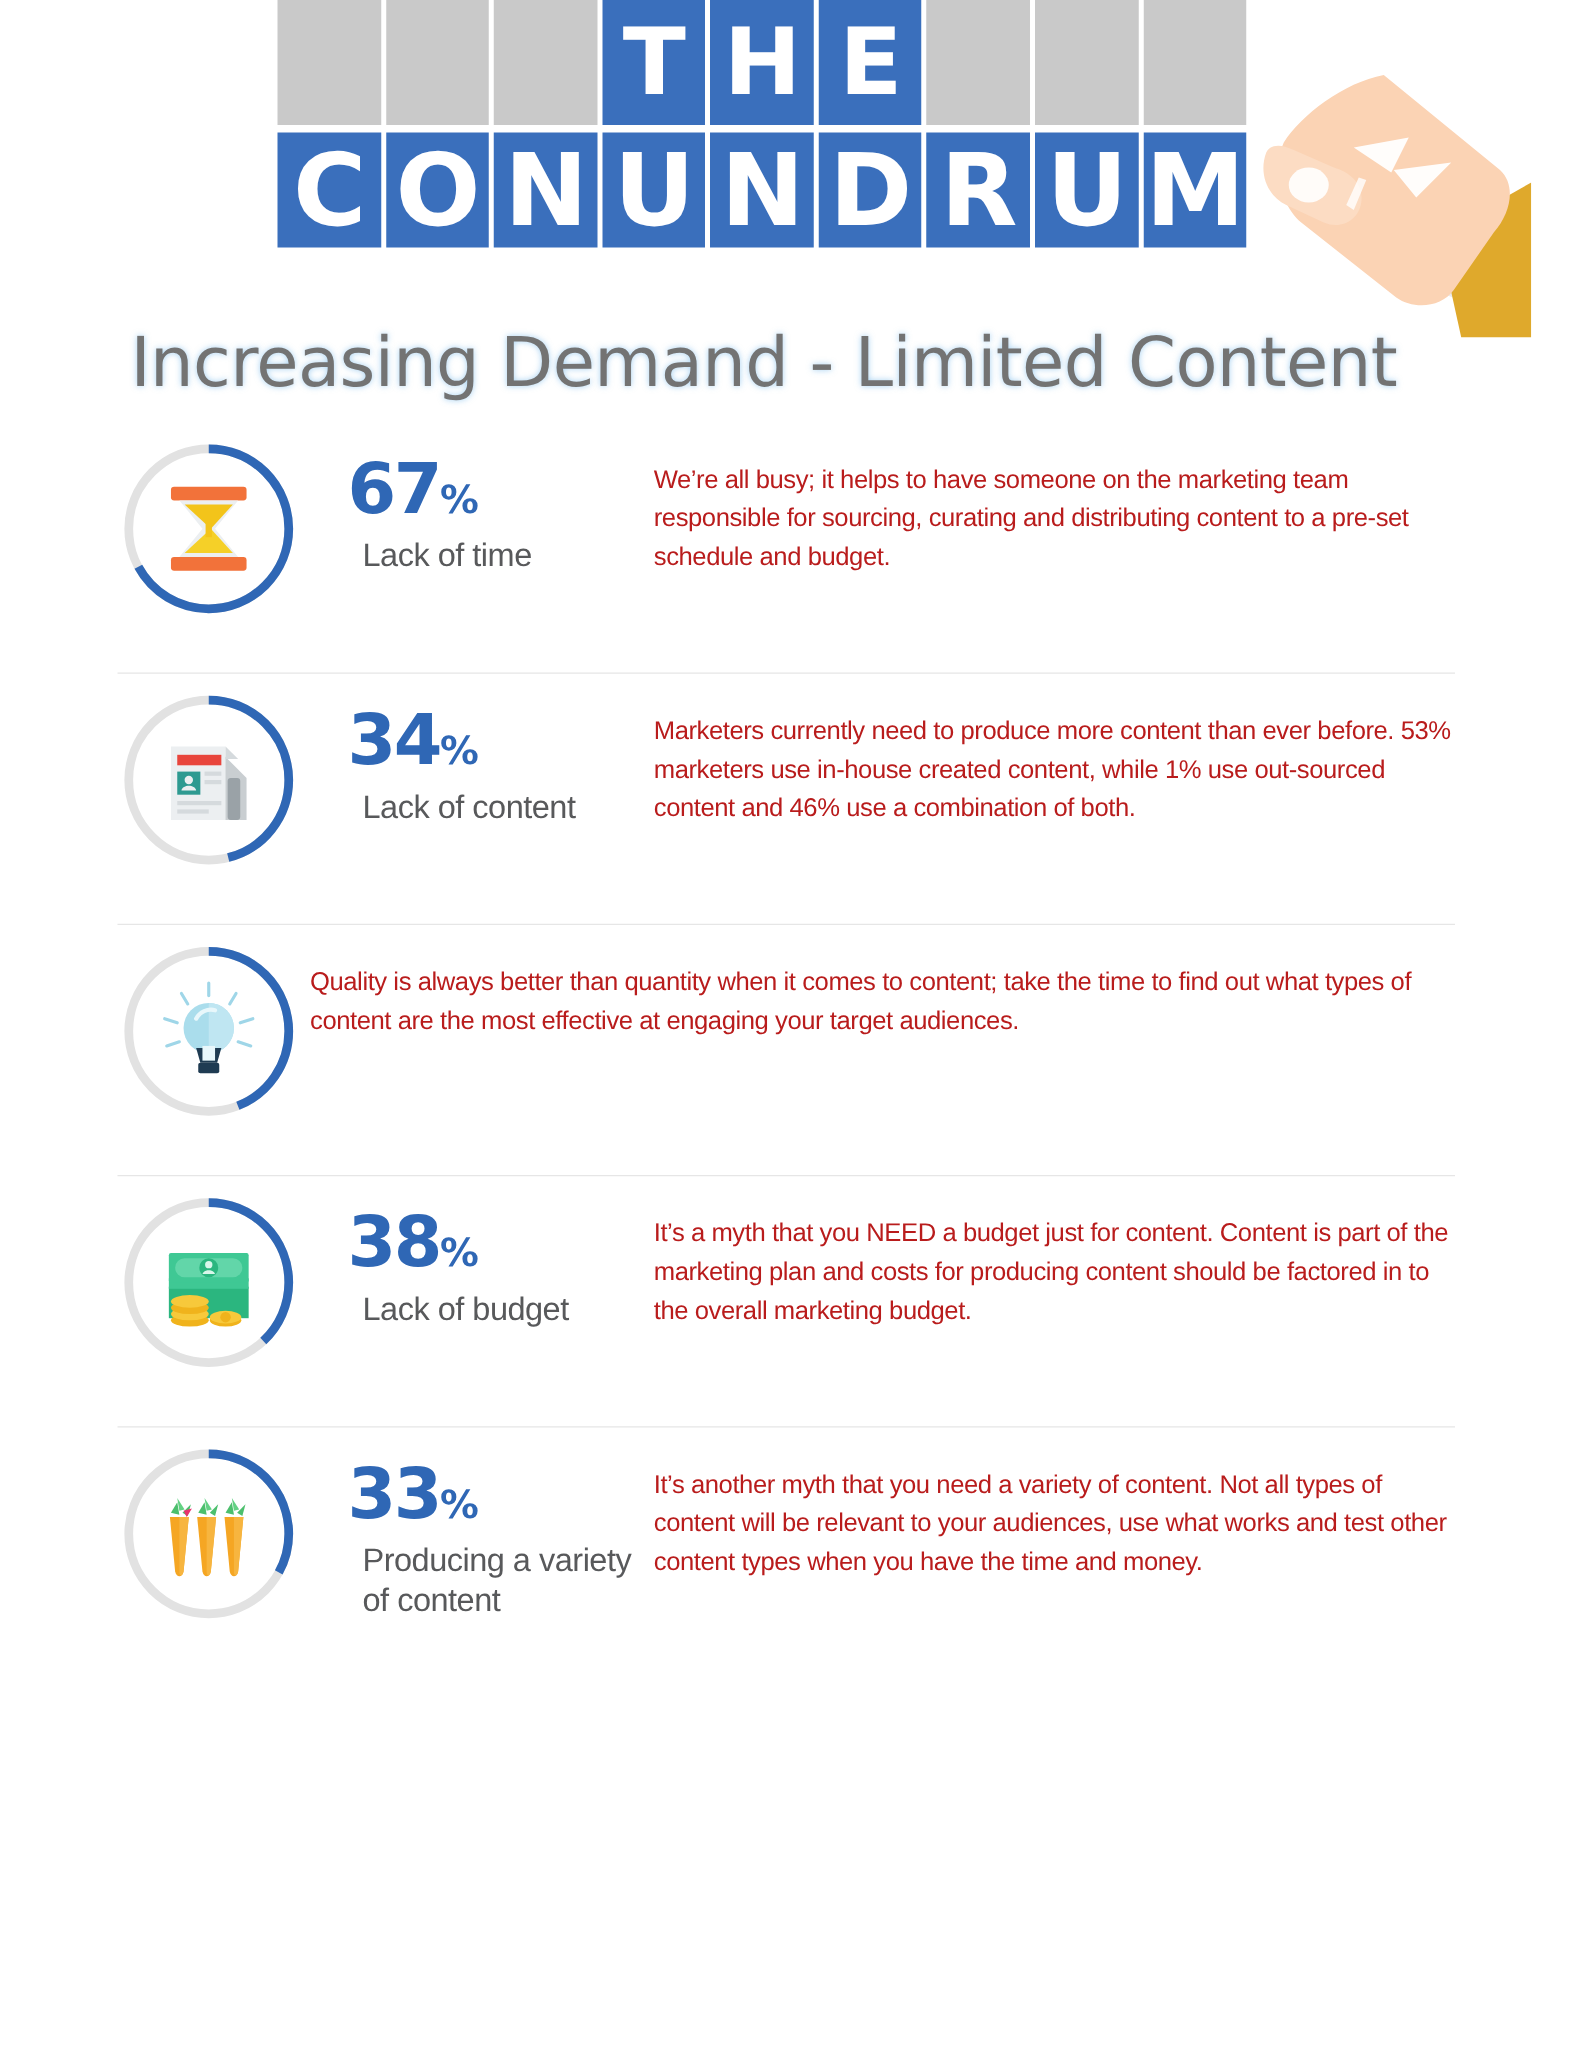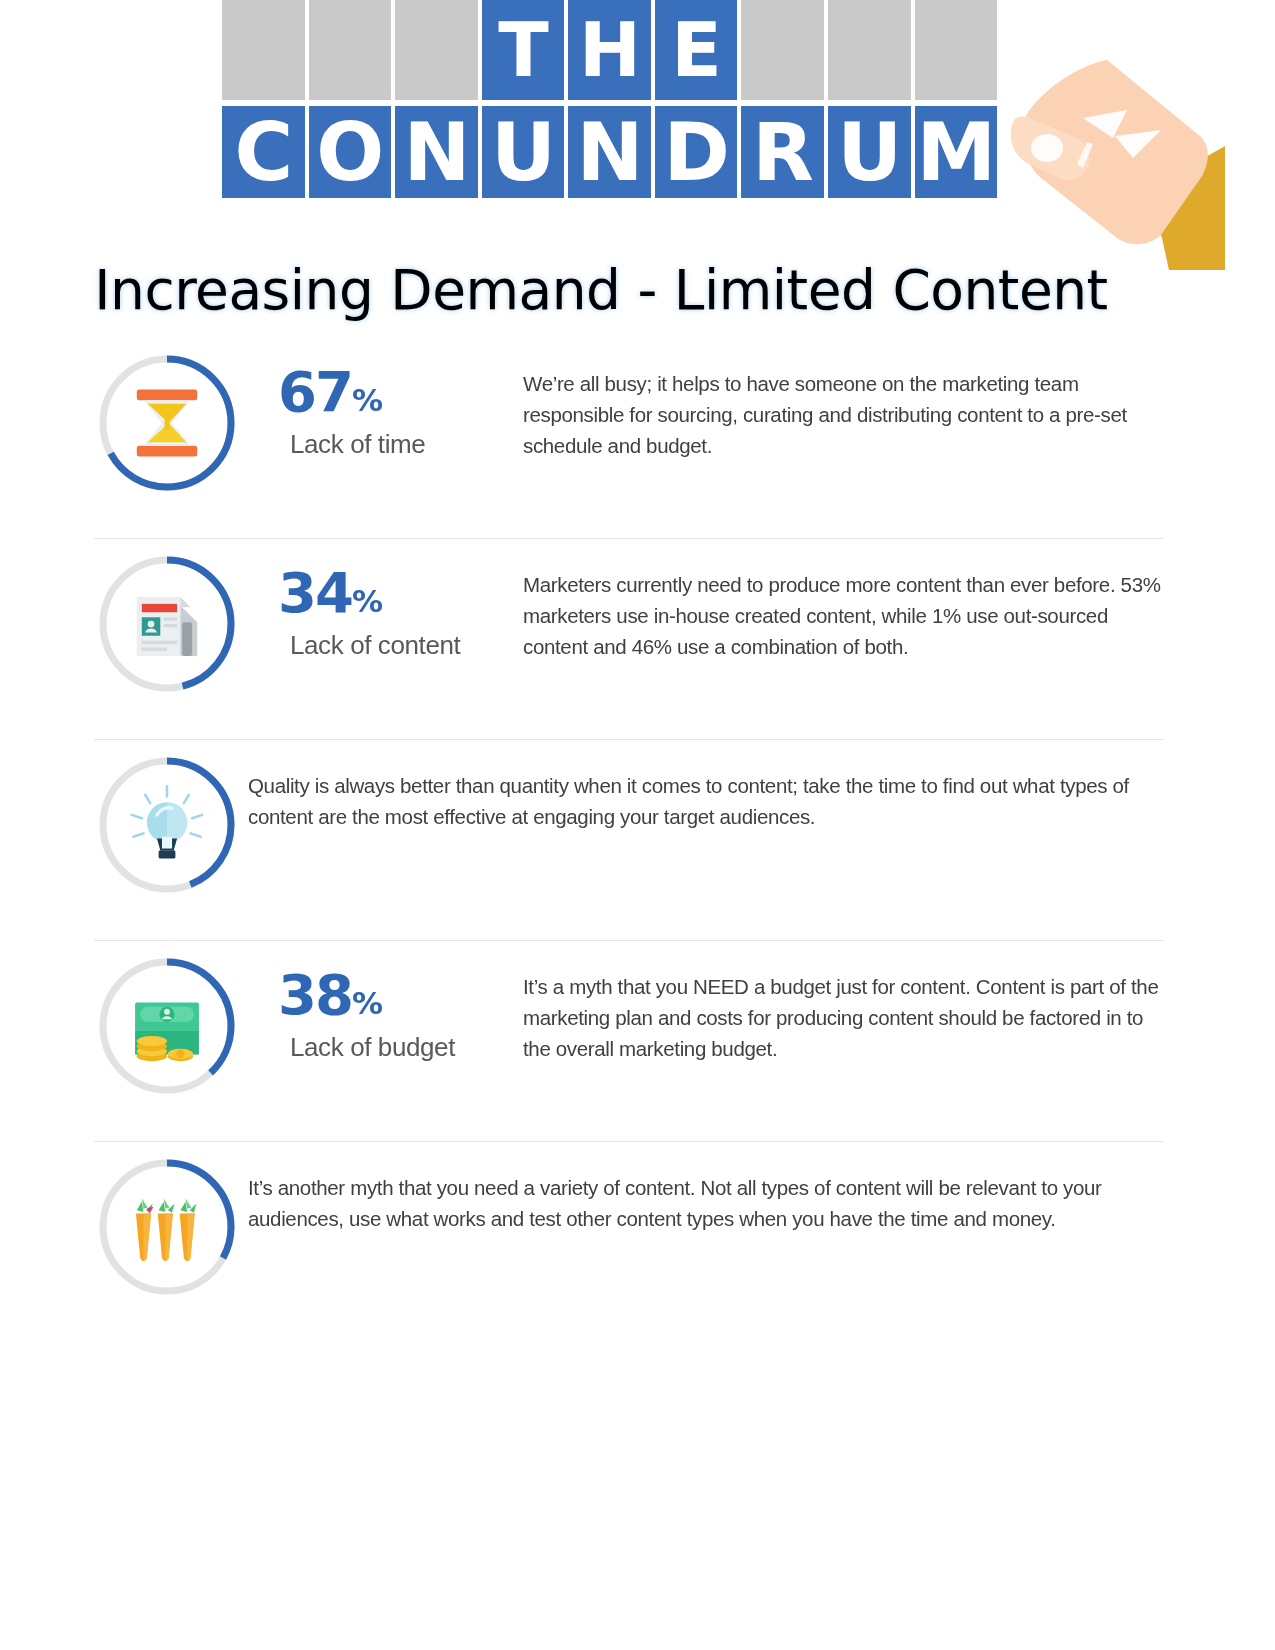--- a/index.html
+++ b/index.html
@@ -59,25 +59,25 @@
     left: 955px;
     top: 18px;
     width: 270px;
     height: 252px;
     pointer-events: none;
   }
 
   
   .page-title {
     position: absolute;
-    left: 6px;
+    left: 16px;
     top: 258px;
     width: 1190px;
     text-align: center;
-    color: #000000;
+    color: #737373;
     font-family: "DejaVu Sans", sans-serif;
     font-size: 55px;
     font-weight: 400;
     letter-spacing: -0.5px;
     text-shadow: 0 0 5px rgba(90,170,230,0.55);
     white-space: nowrap;
   }
 
   
   .rows {
@@ -140,21 +140,21 @@
     font-size: 26px;
     line-height: 1.22;
     letter-spacing: -0.4px;
     margin-left: 12px;
   }
 
   .desc {
     flex: 1 1 auto;
     padding-top: 30px;
     padding-left: 8px;
-    color: #404040;
+    color: #b91c1c;
     font-family: "Liberation Sans", sans-serif;
     font-size: 20.5px;
     line-height: 1.52;
     letter-spacing: -0.35px;
   }
 </style>
 </head>
 <body>
 
 <div class="header">
@@ -368,15 +368,19 @@
       <g transform="translate(52,0)">
         <path d="M14 30 L20 20 L22 32 Z" fill="#4cbf6d"></path>
         <path d="M22 28 L20 16 L27 27 Z" fill="#63d183"></path>
         <path d="M25 30 L33 22 L30 33 Z" fill="#4cbf6d"></path>
         <path d="M13 34 L31 34 L26 86 C25 92, 19 92, 18 86 Z" fill="#f5a623"></path>
         <path d="M22 34 L31 34 L26 86 C25 91, 22 91, 22 86 Z" fill="#f7b53f"></path>
       </g>
     </svg>
         </span>
       </div>
+      <div class="stat">
+        <div class="stat-value"><span>33</span><span class="pct">%</span></div>
+        <div class="stat-label">Producing a variety of content</div>
+      </div>
       <div class="desc">It’s another myth that you need a variety of content. Not all types of content will be relevant to your audiences, use what works and test other content types when you have the time and money.</div>
     </div>
   </div>
 
 </body></html>

